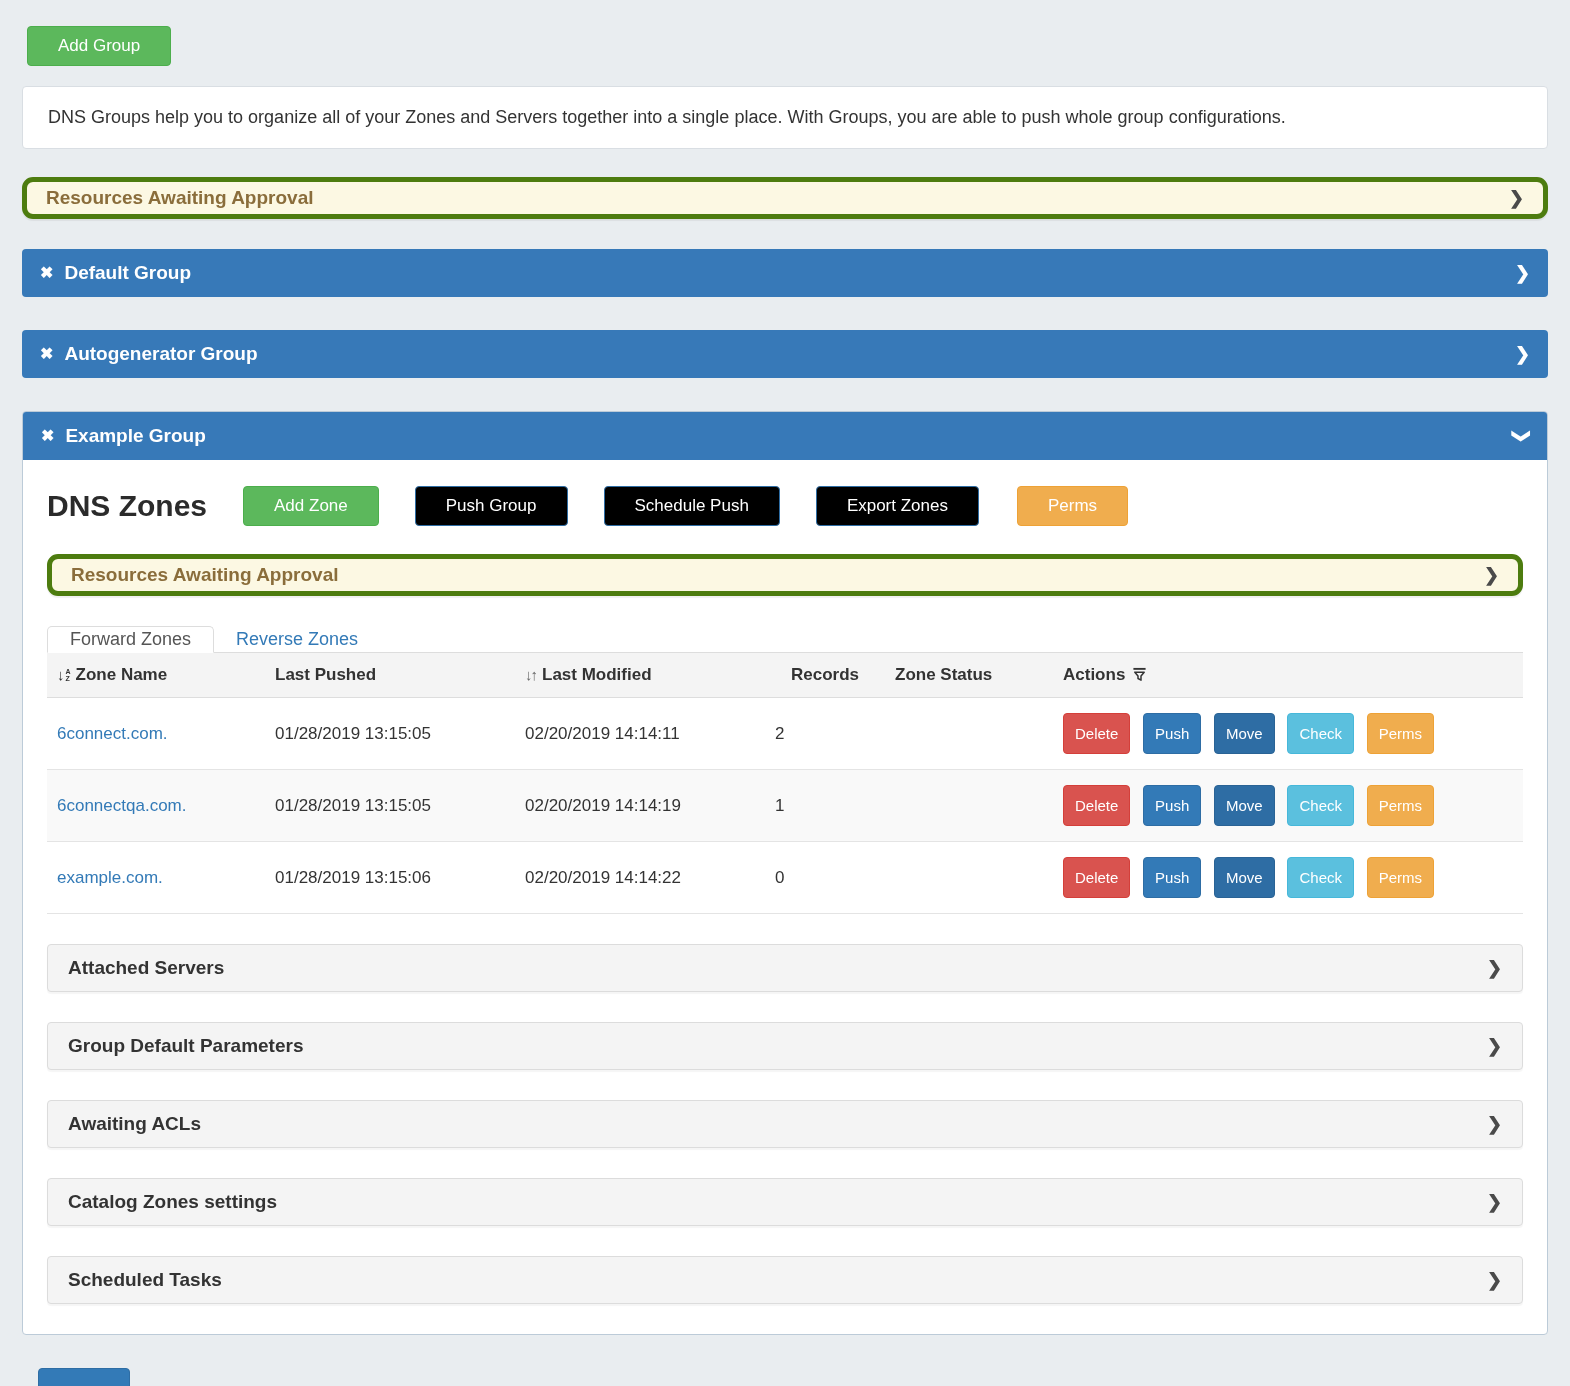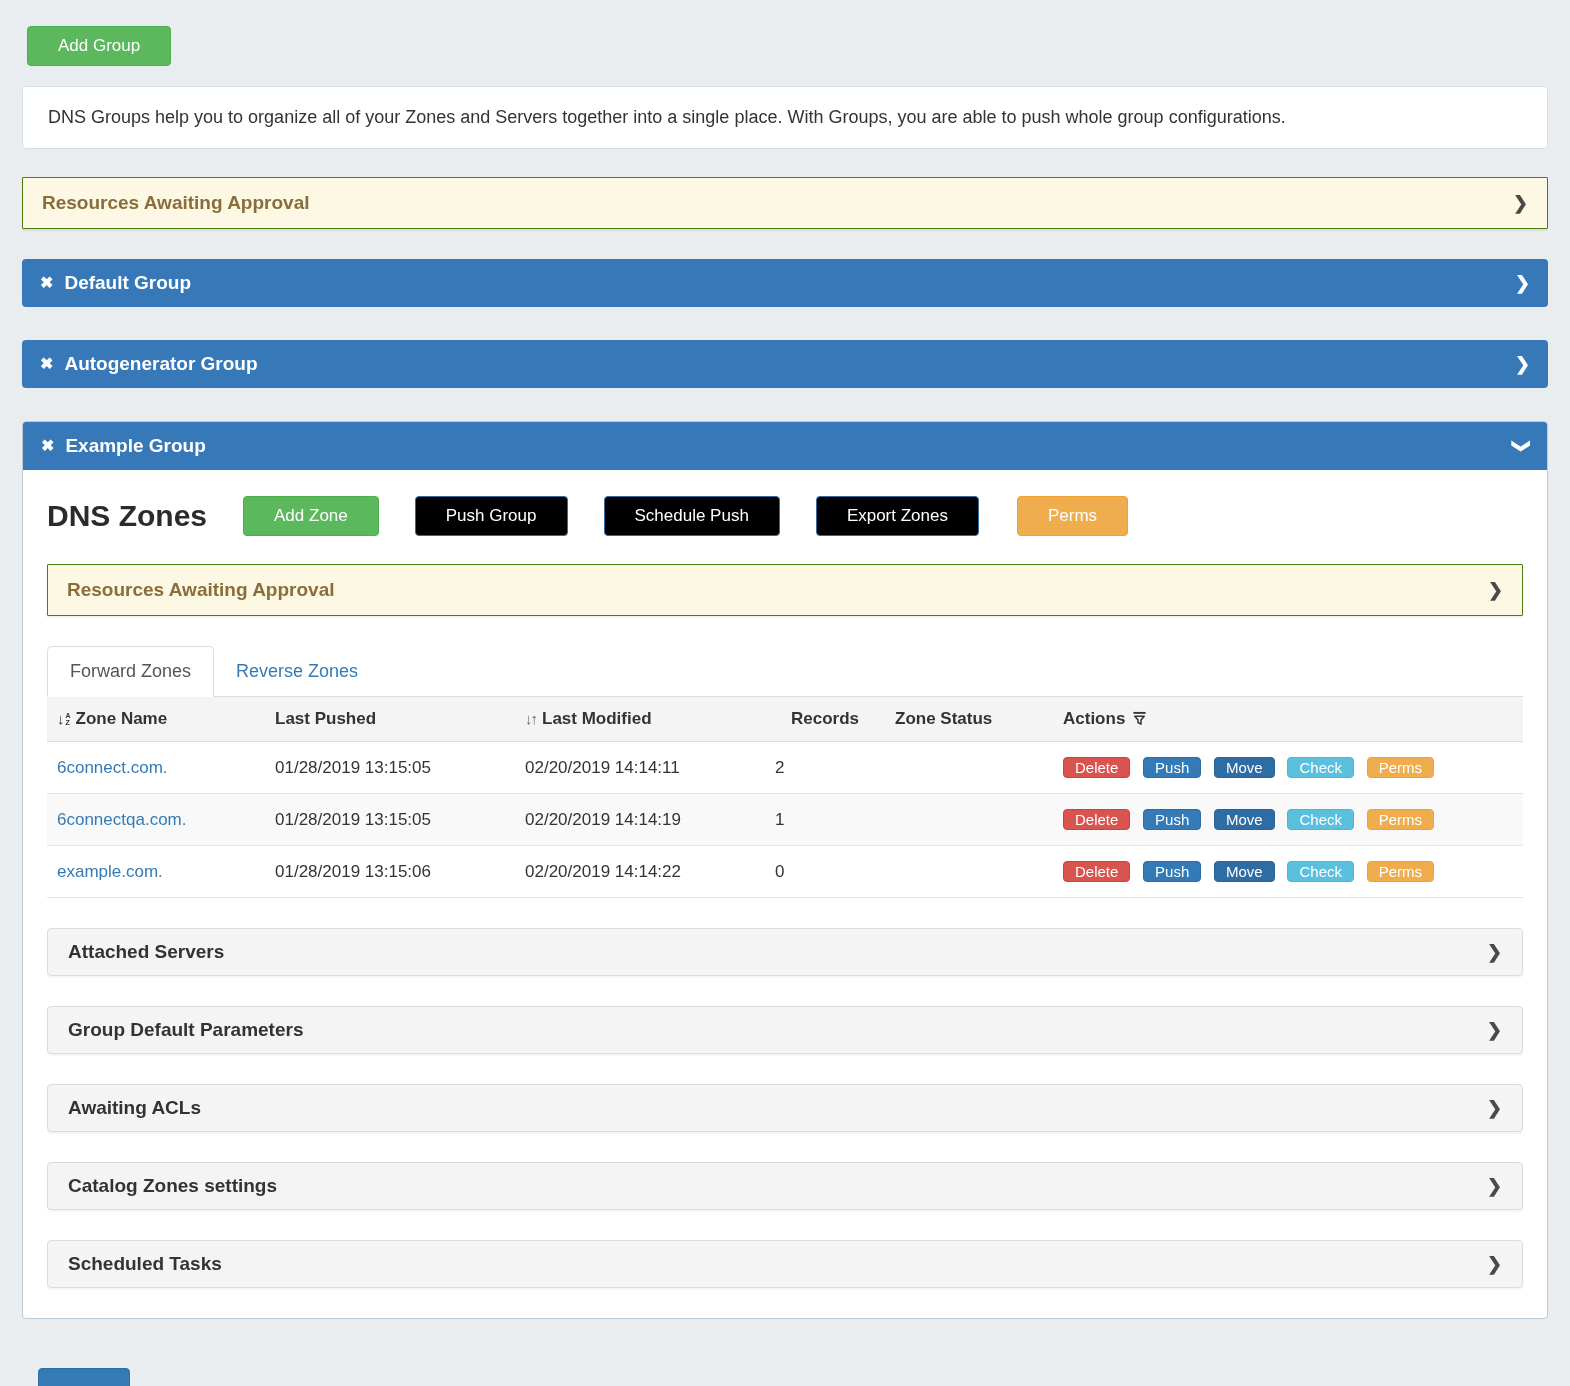--- a/index.html
+++ b/index.html
@@ -26,24 +26,24 @@
   .btn-orange { background: #f0ad4e; border-color: #eea236; }
 
   
   .info-box {
     background: #fff; border: 1px solid #d9dee3; border-radius: 4px;
     padding: 20px 25px; font-size: 18px; color: #333; margin-bottom: 28px;
   }
 
   
   .panel-warning {
-    background: #fcf8e3; border: 1px solid #4d7c0f; border-radius: 1px;
+    background: #fcf8e3; border: 5px solid #4d7c0f; border-radius: 11px;
     box-shadow: 0 2px 1px rgba(0,0,0,0.06);
     display: flex; align-items: center; justify-content: space-between;
-    padding: 14px 19px; margin-bottom: 30px; cursor: pointer;
+    padding: 5px 19px; margin-bottom: 30px; cursor: pointer;
   }
   .panel-warning .label { color: #8a6d3b; font-weight: bold; font-size: 19px; }
   .chev { font-size: 18px; font-weight: bold; color: #4a4a4a; line-height: 1; }
   .chev.white { color: #fff; }
   .chev.down { display: inline-block; transform: rotate(90deg); }
 
   
   .group-header {
     background: #3779b8; border-radius: 4px; color: #fff;
     display: flex; align-items: center;
@@ -62,21 +62,21 @@
 
   
   .zones-header { display: flex; align-items: center; gap: 36px; margin-bottom: 28px; }
   .zones-title { font-size: 30px; font-weight: bold; color: #2b2b2b; margin-right: 0; }
   .zones-header .btn-orange { margin-left: 2px; }
   .panel-warning.inner { margin-bottom: 0; }
 
   
   .tab-bar { display: flex; margin-top: 30px; align-items: flex-end; }
   .tab {
-    font-size: 18px; padding: 14px 22px; cursor: pointer;
+    font-size: 18px; padding: 2px 22px; cursor: pointer;
   }
   .tab.active {
     background: #fff; color: #555;
     border: 1px solid #ddd; border-bottom: 1px solid #fff;
     border-radius: 5px 5px 0 0; margin-bottom: -1px; z-index: 2; position: relative;
   }
   .tab.inactive { color: #337ab7; }
 
   
   table { width: 100%; border-collapse: collapse; font-size: 17px; }
@@ -96,21 +96,21 @@
 
   .sort-alpha { display: inline-flex; align-items: center; margin-right: 5px; cursor: pointer; }
   .sort-alpha .arr { font-size: 15px; font-weight: bold; }
   .sort-alpha .stack { display: inline-flex; flex-direction: column; font-size: 7px; line-height: 7px; font-weight: bold; margin-left: 1px; }
   .sort-both { color: #6b6b6b; font-size: 15px; font-weight: bold; letter-spacing: -2px; margin-right: 6px; cursor: pointer; }
   .filter-icon { margin-left: 7px; vertical-align: -2px; cursor: pointer; }
 
   .actions-cell { white-space: nowrap; }
   .abtn {
     border: 1px solid transparent; border-radius: 4px; color: #fff;
-    font-family: inherit; font-size: 15px; padding: 1px 11px; margin-right: 8px; cursor: pointer;
+    font-family: inherit; font-size: 15px; padding: 11px 11px; margin-right: 8px; cursor: pointer;
   }
   .abtn-red    { background: #d9534f; border-color: #d43f3a; }
   .abtn-blue   { background: #337ab7; border-color: #2e6da4; }
   .abtn-dblue  { background: #2e6da4; border-color: #2a6395; }
   .abtn-cyan   { background: #5bc0de; border-color: #46b8da; }
   .abtn-orange { background: #f0ad4e; border-color: #eea236; }
 
   
   .sub-panel {
     background: #f4f4f4; border: 1px solid #dcdcdc; border-radius: 4px;

